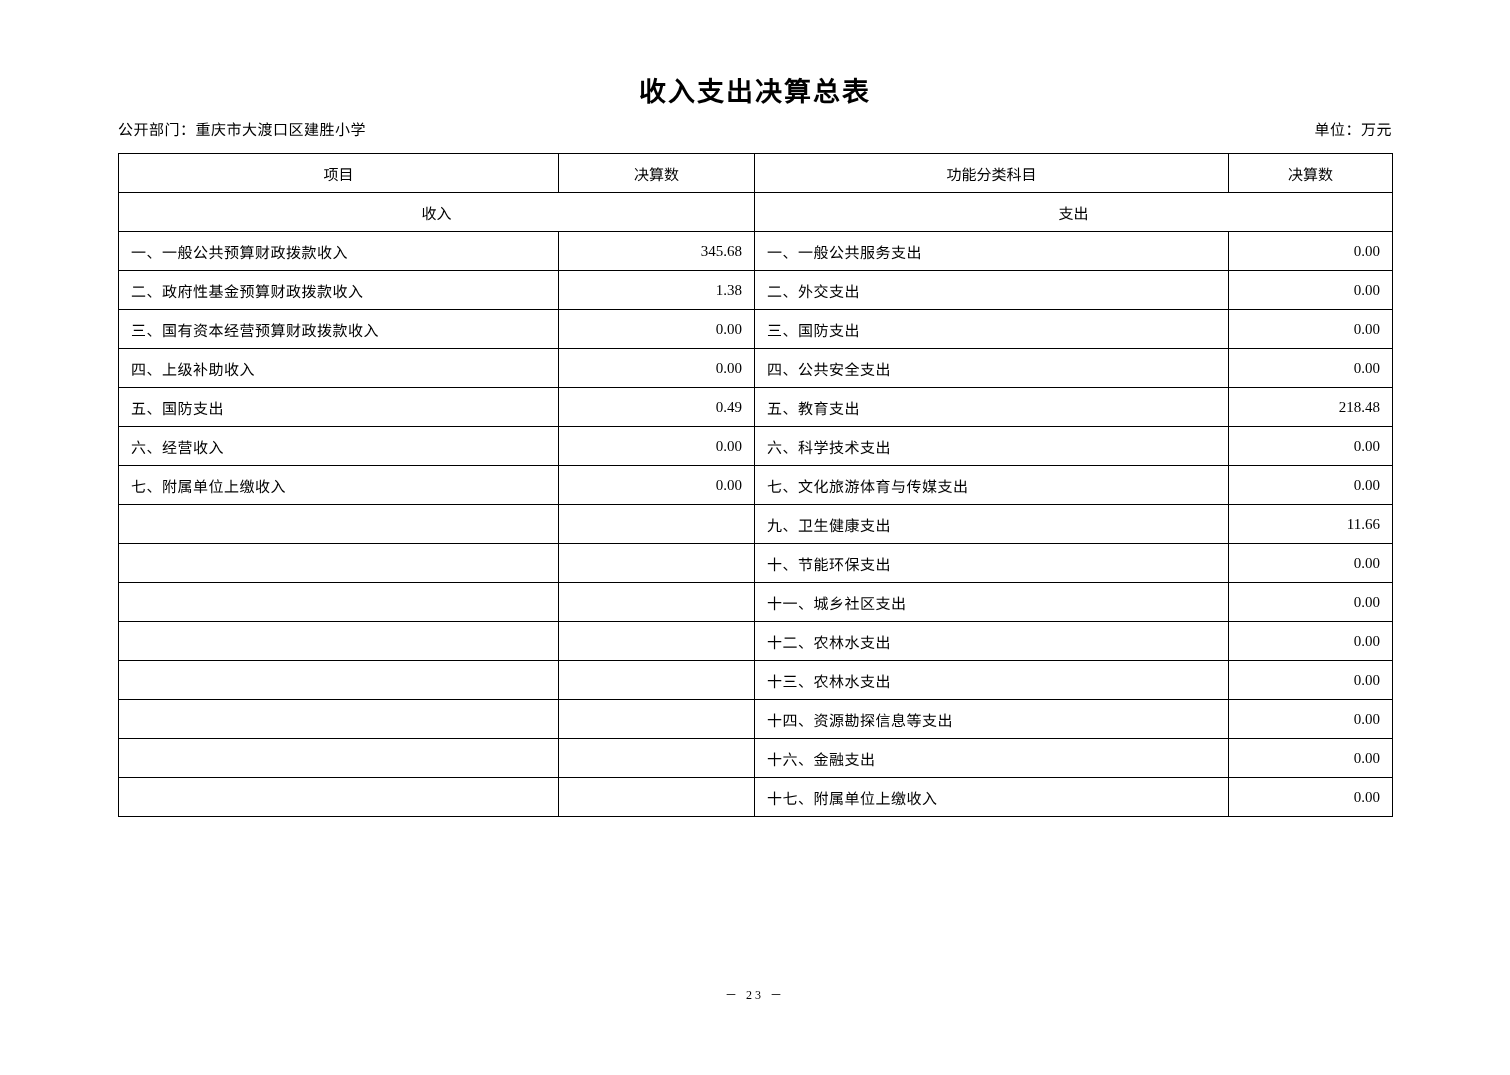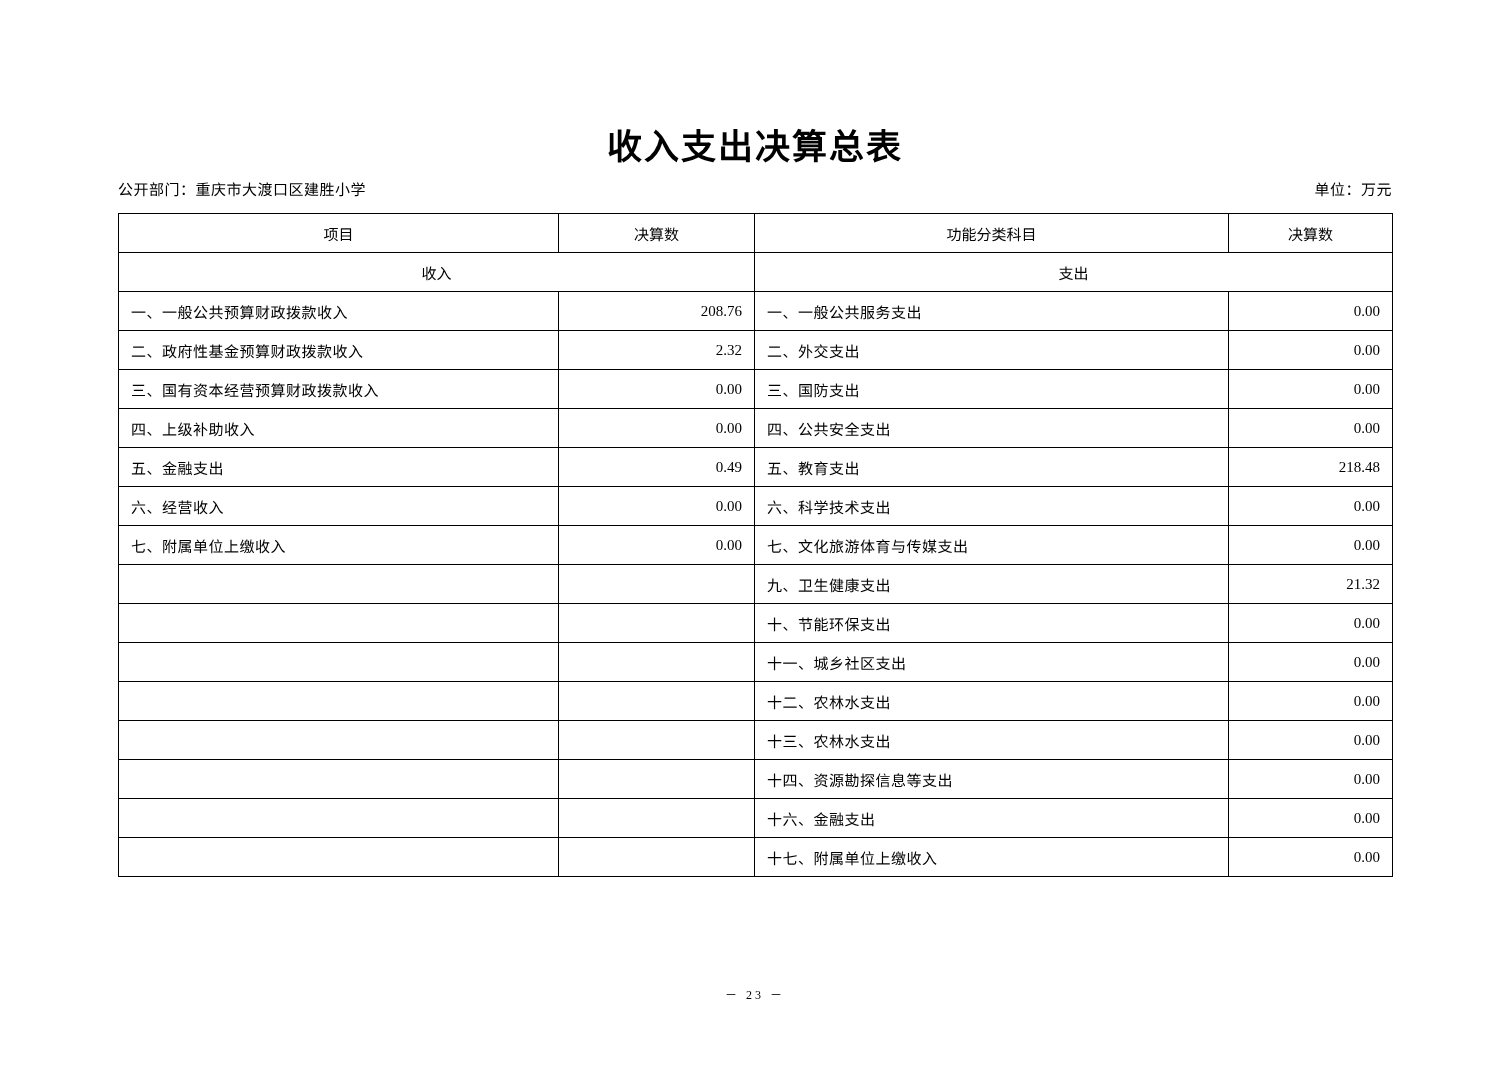--- a/index.html
+++ b/index.html
@@ -17,25 +17,25 @@
   }
   .page {
     position: relative;
     width: 1510px;
     height: 1075px;
     box-sizing: border-box;
     padding: 0 118px;
   }
   .doc-title {
     text-align: center;
-    font-size: 35px;
+    font-size: 27px;
     font-weight: bold;
     letter-spacing: 2px;
     margin: 0;
-    padding-top: 118px;
+    padding-top: 70px;
     font-family: "DejaVu Serif", "Liberation Serif", serif;
   }
   .meta-row {
     display: flex;
     justify-content: space-between;
     align-items: flex-end;
     margin-top: 9px;
     font-size: 15px;
     font-family: "Liberation Serif", "DejaVu Serif", serif;
   }
@@ -123,65 +123,65 @@
         <th class="col-head">决算数</th>
       </tr>
       <tr>
         <th class="grp-head" colspan="2">收入</th>
         <th class="grp-head" colspan="2">支出</th>
       </tr>
     </thead>
     <tbody id="table-body">
         <tr>
           <td class="cell-label">一、一般公共预算财政拨款收入</td>
-          <td class="cell-num">208.76</td>
+          <td class="cell-num">345.68</td>
           <td class="cell-label">一、一般公共服务支出</td>
           <td class="cell-num">0.00</td>
         </tr>
         <tr>
           <td class="cell-label">二、政府性基金预算财政拨款收入</td>
-          <td class="cell-num">2.32</td>
+          <td class="cell-num">1.38</td>
           <td class="cell-label">二、外交支出</td>
           <td class="cell-num">0.00</td>
         </tr>
         <tr>
           <td class="cell-label">三、国有资本经营预算财政拨款收入</td>
           <td class="cell-num">0.00</td>
           <td class="cell-label">三、国防支出</td>
           <td class="cell-num">0.00</td>
         </tr>
         <tr>
           <td class="cell-label">四、上级补助收入</td>
           <td class="cell-num">0.00</td>
           <td class="cell-label">四、公共安全支出</td>
           <td class="cell-num">0.00</td>
         </tr>
         <tr>
-          <td class="cell-label">五、金融支出</td>
+          <td class="cell-label">五、国防支出</td>
           <td class="cell-num">0.49</td>
           <td class="cell-label">五、教育支出</td>
           <td class="cell-num">218.48</td>
         </tr>
         <tr>
           <td class="cell-label">六、经营收入</td>
           <td class="cell-num">0.00</td>
           <td class="cell-label">六、科学技术支出</td>
           <td class="cell-num">0.00</td>
         </tr>
         <tr>
           <td class="cell-label">七、附属单位上缴收入</td>
           <td class="cell-num">0.00</td>
           <td class="cell-label">七、文化旅游体育与传媒支出</td>
           <td class="cell-num">0.00</td>
         </tr>
         <tr>
           <td class="cell-empty"></td>
           <td class="cell-num"></td>
           <td class="cell-label">九、卫生健康支出</td>
-          <td class="cell-num">21.32</td>
+          <td class="cell-num">11.66</td>
         </tr>
         <tr>
           <td class="cell-empty"></td>
           <td class="cell-num"></td>
           <td class="cell-label">十、节能环保支出</td>
           <td class="cell-num">0.00</td>
         </tr>
         <tr>
           <td class="cell-empty"></td>
           <td class="cell-num"></td>

